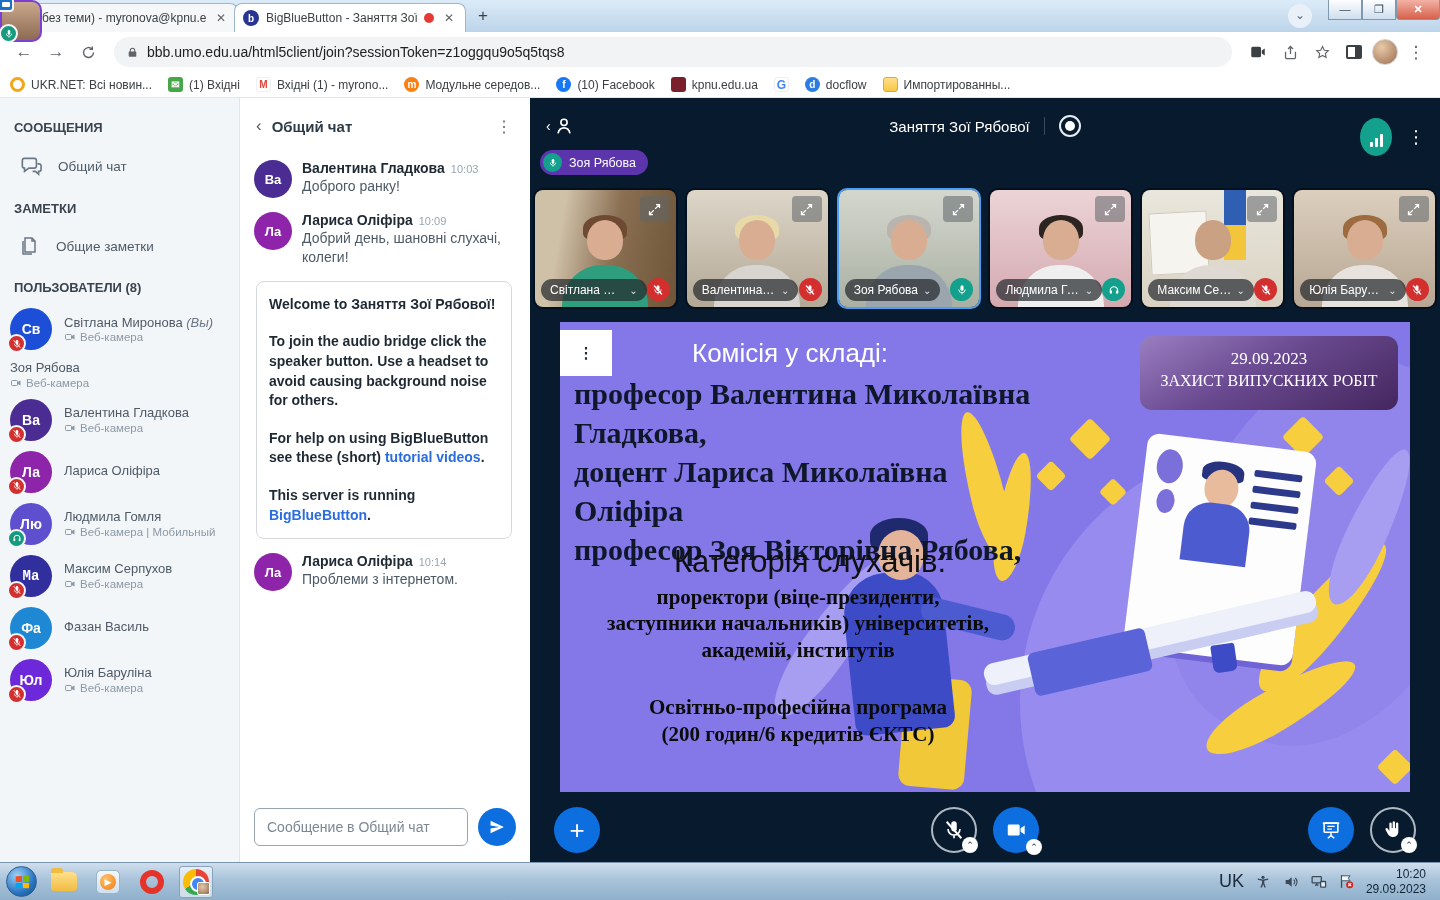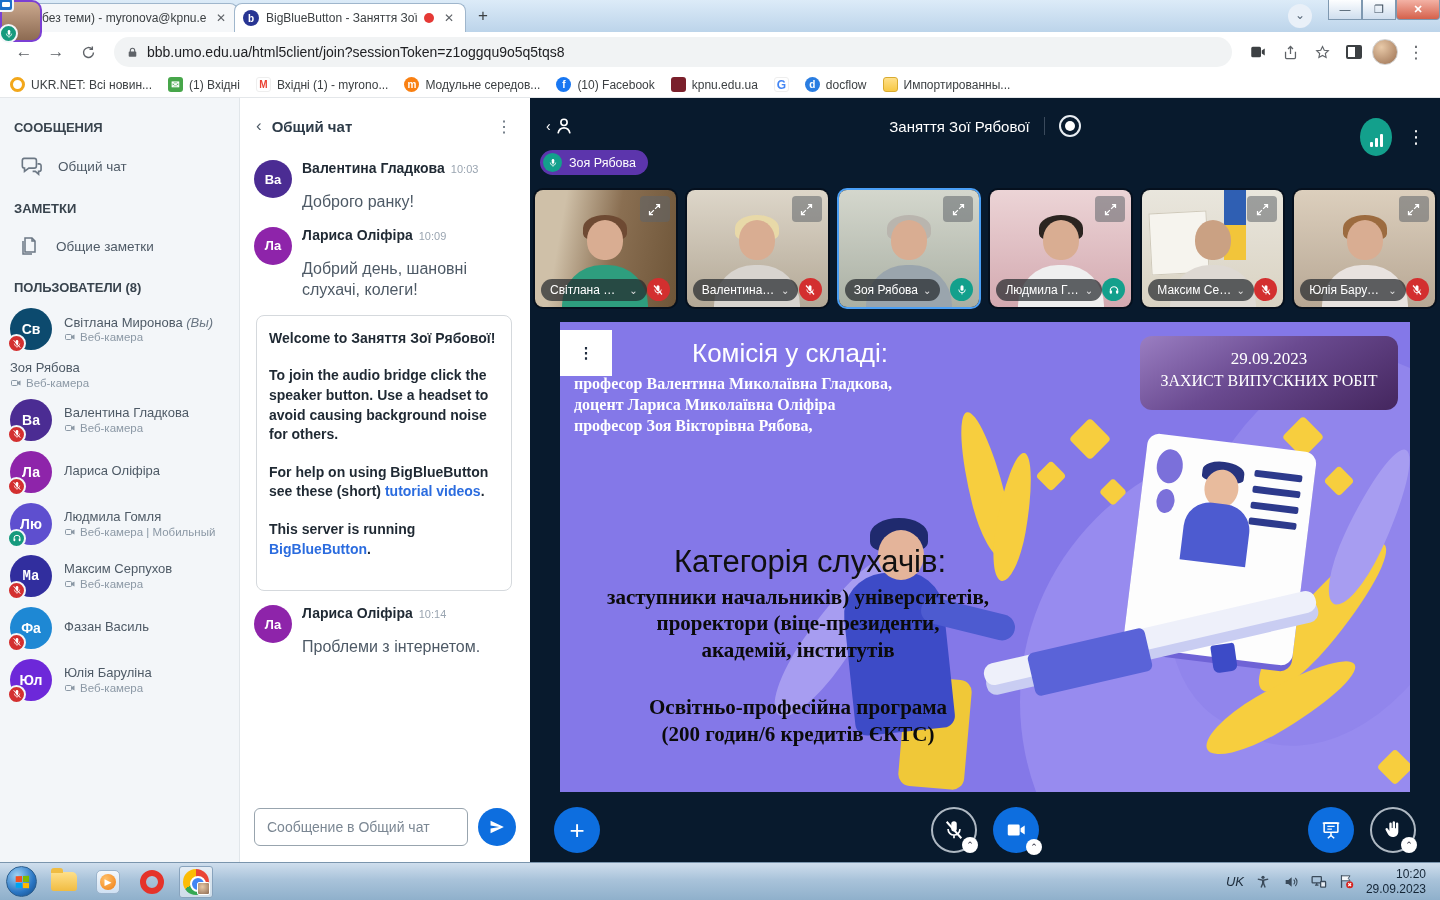--- a/index.html
+++ b/index.html
@@ -73,24 +73,24 @@
   .chat-h { display:flex; align-items:center; padding:4px 16px; color:#2d3b48; }
   .chat-h .back { font-size:17px; color:#4e5a66; margin-right:10px; }
   .chat-h .ct { font-size:15px; font-weight:bold; flex:1; }
   .kebab { color:#5f6b77; font-size:16px; letter-spacing:0; width:20px; text-align:center; }
   .msgs { padding:20px 16px 0 14px; }
   .msg { display:flex; gap:10px; margin-bottom:14px; }
   .mav { width:38px; height:38px; border-radius:50%; color:#fff; font-size:13px; font-weight:bold; display:flex; align-items:center; justify-content:center; flex:0 0 auto; }
   .mhead { font-size:14px; }
   .mname { font-weight:bold; color:#1f2933; }
   .mtime { font-size:11px; color:#9aa5b1; margin-left:6px; }
-  .mtext { font-size:16px; color:#4e5a66; margin-top:15px; line-height:1.35; }
+  .mtext { font-size:14px; color:#4e5a66; margin-top:1px; line-height:1.35; }
   .welcome { border:1px solid #d5d9dd; border-radius:8px; padding:13px 12px; margin:4px 2px 14px 2px; font-size:14px; color:#1f2933; font-weight:bold; line-height:1.4; }
   .welcome p { margin-bottom:18px; }
-  .welcome p:last-child { margin-bottom:18px; }
+  .welcome p:last-child { margin-bottom:0; }
   .wlink { color:#2b6cdf; }
   .chat-inputbar { position:absolute; left:14px; right:14px; bottom:16px; display:flex; align-items:center; gap:10px; }
   .chat-input { flex:1; height:38px; border:1px solid #98a4ae; border-radius:6px; padding:0 12px; font-size:14px; color:#3c4852; font-family:"Liberation Sans",sans-serif; }
   .chat-input::placeholder { color:#7b8793; }
   .sendbtn { width:38px; height:38px; border-radius:50%; background:#0d6edf; display:flex; align-items:center; justify-content:center; flex:0 0 auto; }
 
   
   .main { flex:1; position:relative; background:#081a2d; }
   .m-head { position:absolute; top:12px; left:0; right:0; height:32px; display:flex; align-items:center; }
   .m-left { display:flex; align-items:center; gap:2px; margin-left:16px; color:#fff; }
@@ -148,21 +148,21 @@
   .scr .pbody { position:absolute; left:46px; top:62px; width:66px; height:60px; border-radius:26px 26px 0 0; background:#4d5bd0; }
   .desk { position:absolute; left:420px; top:305px; width:340px; height:22px; background:#eef0fa; border-radius:10px; transform:rotate(-13deg); box-shadow:0 10px 0 #c9cdf2; }
   .kb { position:absolute; left:470px; top:318px; width:120px; height:44px; background:#5a63d8; border-radius:6px; transform:rotate(-13deg); }
   .mug { position:absolute; left:652px; top:322px; width:24px; height:28px; background:#3d4bc7; border-radius:3px 3px 6px 6px; transform:rotate(-8deg); }
   .pers-head { position:absolute; left:318px; top:208px; width:46px; height:50px; border-radius:50%; background:#e4b49a; }
   .pers-hair { position:absolute; left:310px; top:196px; width:58px; height:34px; border-radius:50% 50% 30% 30%; background:#1f2a6e; }
   .pers-body { position:absolute; left:288px; top:250px; width:100px; height:160px; border-radius:42px 42px 12px 12px; background:#3d4bc7; transform:rotate(-6deg); }
   .pers-arm { position:absolute; left:360px; top:284px; width:96px; height:26px; border-radius:14px; background:#4d5bd0; transform:rotate(14deg); }
   .chairb { position:absolute; left:342px; top:356px; width:66px; height:110px; background:#f0c838; border-radius:12px; transform:rotate(5deg); }
   .s-title { position:absolute; left:0; top:16px; width:460px; text-align:center; color:#fff; font-size:26px; z-index:5; }
-  .s-lines { position:absolute; left:14px; top:52px; width:470px; color:#ffffff; font-family:"Liberation Serif",serif; font-weight:bold; font-size:16px; line-height:1.3; z-index:5; }
+  .s-lines { position:absolute; left:14px; top:52px; width:470px; color:#0f172a; font-family:"Liberation Serif",serif; font-weight:bold; font-size:30px; line-height:1.3; z-index:5; }
   .datebox { position:absolute; left:580px; top:14px; width:258px; height:74px; border-radius:12px; background:linear-gradient(150deg,#9a7ec2 0%,#6a4a90 45%,#44265e 100%); color:#fff; text-align:center; font-family:"Liberation Serif",serif; z-index:5; padding-top:13px; }
   .datebox .d1 { font-size:17px; }
   .datebox .d2 { font-size:16px; margin-top:3px; }
   .cat-title { position:absolute; left:30px; top:222px; width:440px; text-align:center; color:#101010; font-size:31px; font-weight:400; z-index:5; }
   .cat-lines { position:absolute; left:8px; top:262px; width:460px; text-align:center; color:#0b0b0b; font-family:"Liberation Serif",serif; font-weight:bold; font-size:21px; line-height:1.25; z-index:5; }
   .prog-lines { position:absolute; left:28px; top:372px; width:420px; text-align:center; color:#0b0b0b; font-family:"Liberation Serif",serif; font-weight:bold; font-size:21px; line-height:1.3; z-index:5; }
 
   
   .actionbar { position:absolute; left:0; right:0; bottom:5px; height:54px; }
   .abtn { width:46px; height:46px; border-radius:50%; display:flex; align-items:center; justify-content:center; position:relative; }
@@ -182,21 +182,21 @@
   .tk.activeapp { background:rgba(255,255,255,.55); border:1px solid #88a3bd; position:relative; }
   .folder-ic { width:26px; height:19px; background:linear-gradient(#ffe08a,#f0bc42); border-radius:2px 5px 3px 3px; position:relative; }
   .folder-ic::before { content:""; position:absolute; top:-4px; left:0; width:12px; height:5px; background:#f0bc42; border-radius:3px 3px 0 0; }
   .wmp-ic { width:24px; height:24px; border-radius:5px; background:linear-gradient(#f4f8fc,#cfe0f2); border:1px solid #9cb4cc; display:flex; align-items:center; justify-content:center; }
   .wmp-core { width:16px; height:16px; border-radius:50%; background:radial-gradient(circle at 35% 30%,#ffc06a,#f07d12); color:#fff; font-size:9px; text-align:center; line-height:16px; }
   .opera-ic { width:24px; height:24px; border-radius:50%; border:6px solid #e5332a; }
   .chrome-ic { position:relative; width:26px; height:26px; border-radius:50%; background:conic-gradient(#ea4335 0 33%,#34a853 33% 66%,#fbbc05 66% 100%); }
   .chrome-ic::after { content:""; position:absolute; left:7px; top:7px; width:12px; height:12px; border-radius:50%; background:#4285f4; border:2px solid #fff; }
   .chrome-mini-av { position:absolute; right:2px; bottom:2px; width:13px; height:13px; border-radius:2px; background:radial-gradient(circle at 40% 35%,#e8c9a8,#8d6b52); border:1px solid #fff; }
   .tray { margin-left:auto; display:flex; align-items:center; gap:10px; padding-right:8px; color:#1c2b3a; }
-  .tray .lang { font-size:13px;font-style:italic; }
+  .tray .lang { font-size:18px; }
   .clockbox { text-align:right; font-size:12px; line-height:1.25; color:#142536; }
   .tray-ic { width:18px; height:18px; display:flex; align-items:center; justify-content:center; }
 
   svg { display:block; }
 </style>
 </head>
 <body>
 
 <div id="screen">
 
@@ -317,21 +317,21 @@
             <path d="M14 4v3h3"></path>
             <path d="M5 7v13h9"></path>
           </svg>
         <span>Общие заметки</span>
       </div>
       <div class="sec-h">ПОЛЬЗОВАТЕЛИ (8)</div>
 
       <div class="users-list">
 
         <div class="urow">
-          <div class="uav" style="background: #0c4a6e;">
+          <div class="uav" style="background: #1d4ed8;">
             <span>Св</span>
             <span class="ubadge red">
                 <svg viewBox="0 0 24 24" width="10" height="10">
                   <rect x="9" y="2.5" width="6" height="11" rx="3" fill="#fff"></rect>
                   <path d="M5.5 11a6.5 6.5 0 0 0 13 0M12 17.5V21" fill="none" stroke="#fff" stroke-width="1.8"></path>
                   <line x1="4" y1="3" x2="20" y2="21" stroke="#fff" stroke-width="2.4"></line>
                 </svg>
               </span>
           </div>
           <div>
@@ -778,22 +778,22 @@
           <div>професор Валентина Миколаївна Гладкова,</div>
           <div>доцент Лариса Миколаївна Оліфіра</div>
           <div>професор Зоя Вікторівна Рябова,</div>
         </div>
         <div class="datebox">
           <div class="d1">29.09.2023</div>
           <div class="d2">ЗАХИСТ ВИПУСКНИХ РОБІТ</div>
         </div>
         <div class="cat-title">Категорія слухачів:</div>
         <div class="cat-lines">
+          <div>проректори (віце-президенти,</div>
           <div>заступники начальників) університетів,</div>
-          <div>проректори (віце-президенти,</div>
           <div>академій, інститутів</div>
         </div>
         <div class="prog-lines">
           <div>Освітньо-професійна програма</div>
           <div>(200 годин/6 кредитів ЄКТС)</div>
         </div>
       </div>
 
       <div class="actionbar">
         <div class="abtn blue plusbtn">+</div>

